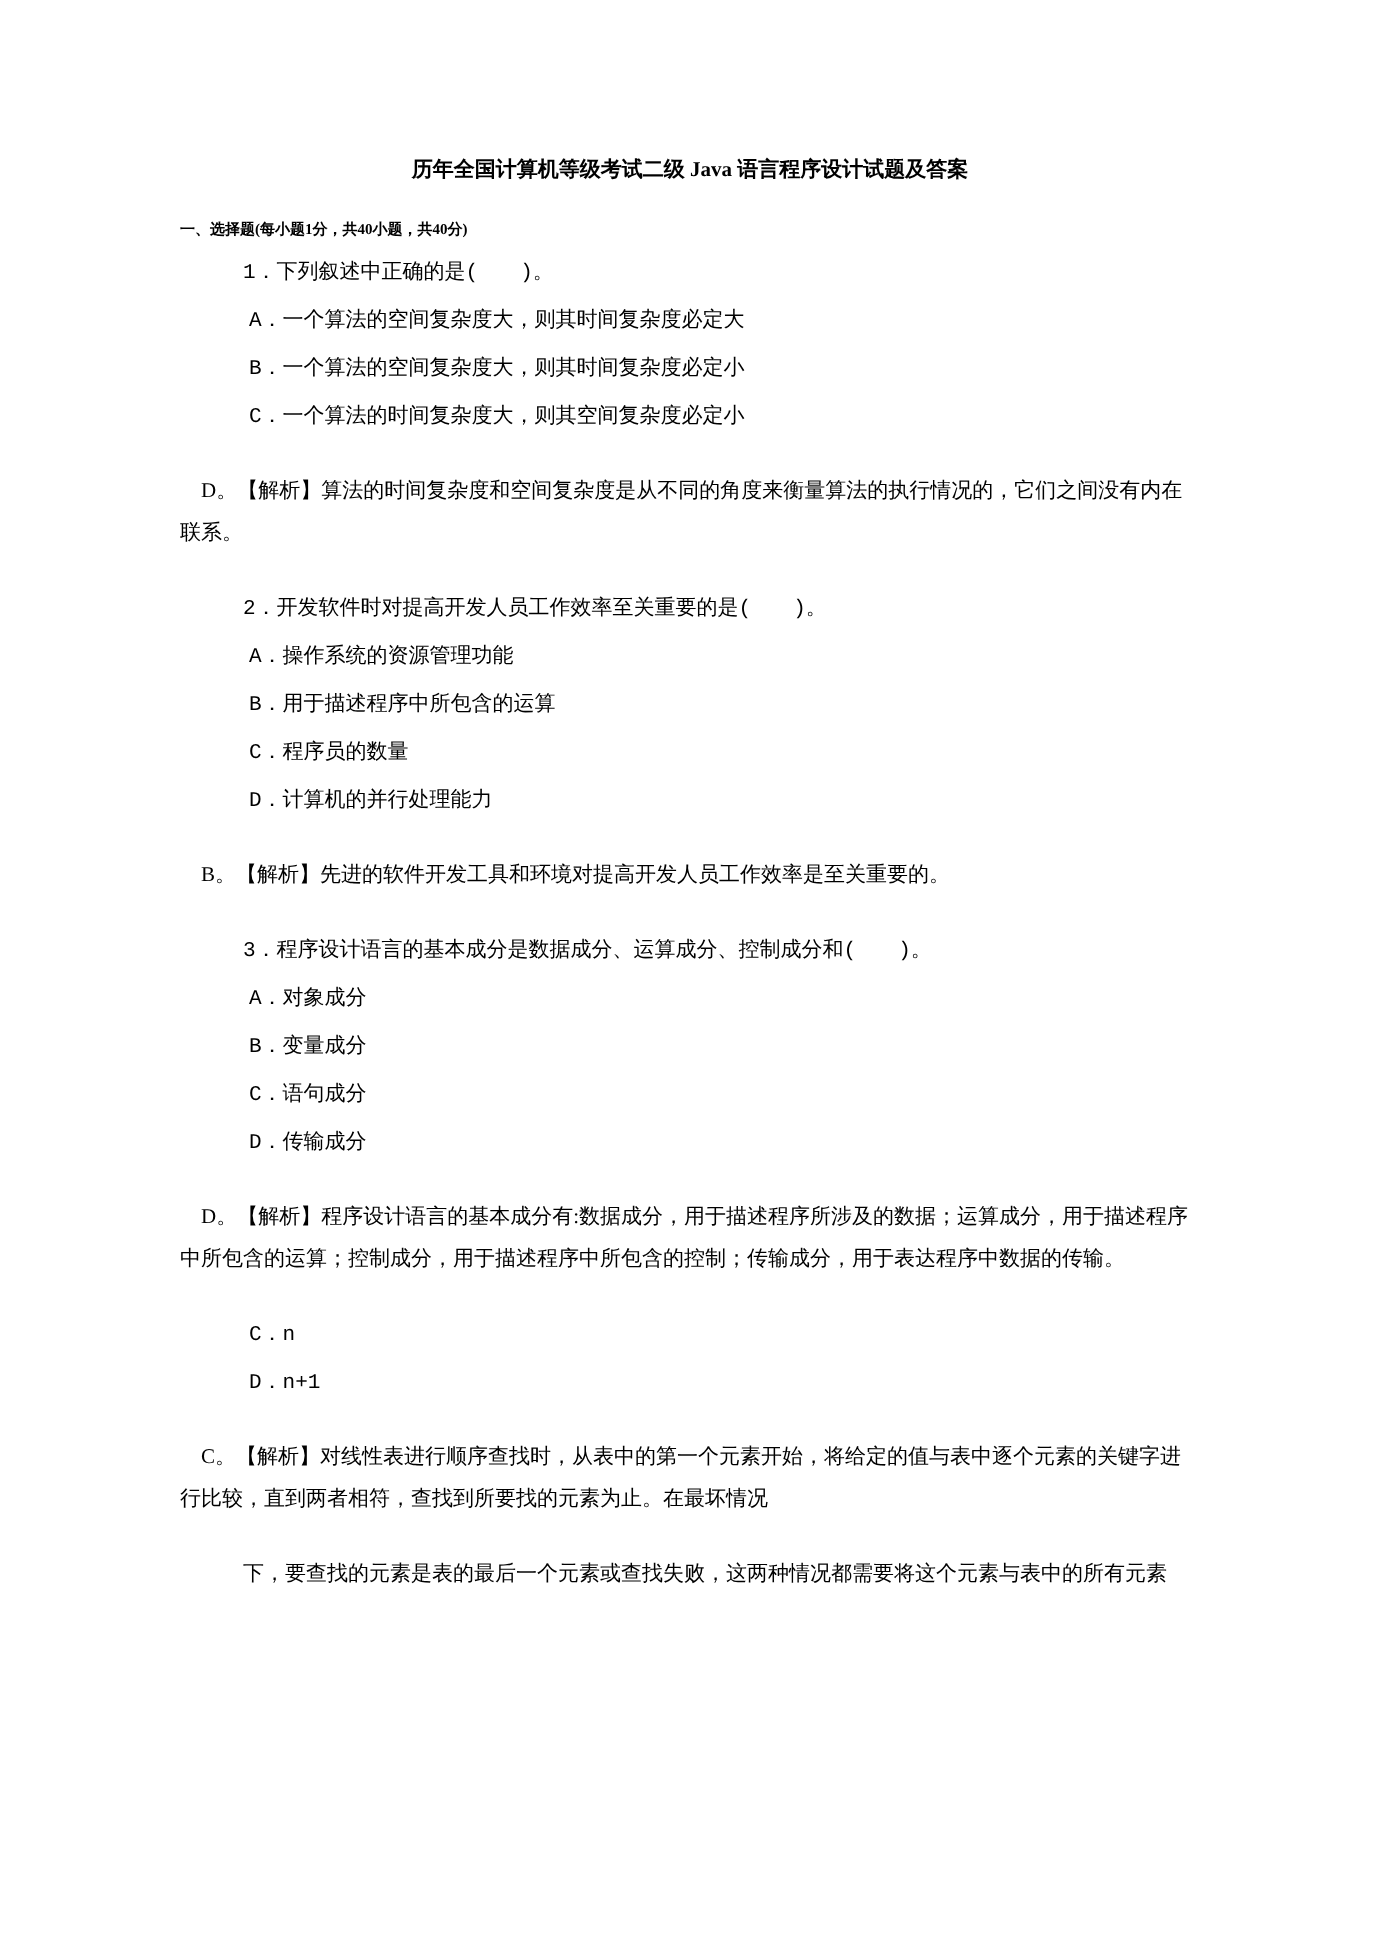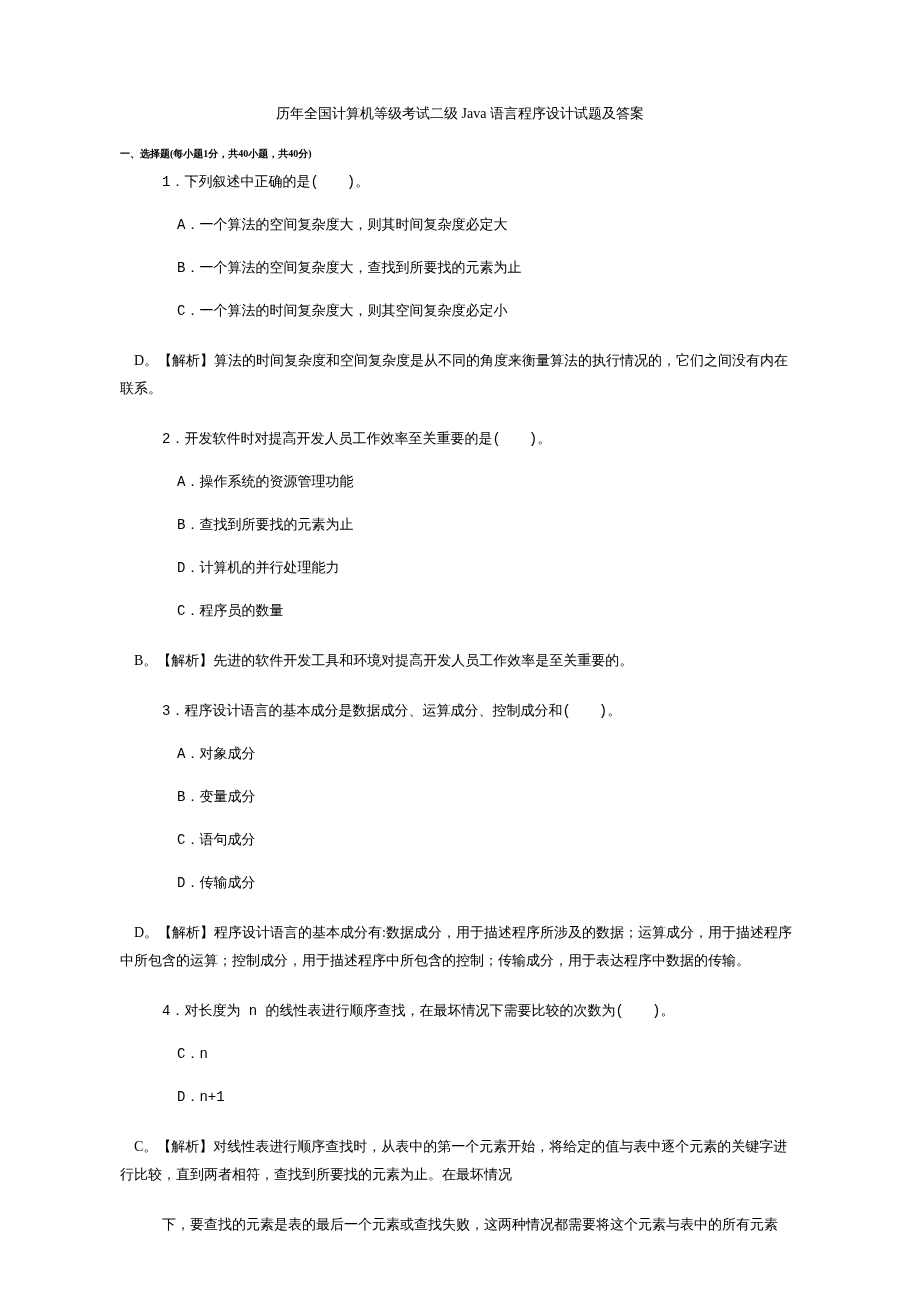--- a/index.html
+++ b/index.html
@@ -8,40 +8,40 @@
       padding: 100px 120px 60px 120px;
       box-sizing: border-box;
       font-family: "SimSun", "宋体", serif;
       font-size: 14px;
       line-height: 2;
       color: #000;
       background: #fff;
     }
     .title {
       text-align: center;
-      font-weight: normal;
+      font-weight: bold;
       font-size: 14px;
       margin-bottom: 16px;
     }
     .section-header {
       font-weight: bold;
       font-size: 10px;
       margin-bottom: 4px;
     }
     .question-block {
       margin-bottom: 8px;
       font-family: Liberation Mono, monospace;
     }
     .question-stem {
       padding-left: 42px;
       margin: 0;
     }
     .option {
       padding-left: 42px;
-      margin: 15px;
+      margin: 4px;
     }
     .explain {
       text-indent: 1em;
       margin-top: 22px;
       margin-bottom: 22px;
     }
     .explain-cont {
       padding-left: 42px;
       margin: 0;
     }
@@ -49,42 +49,41 @@
 </head>
 <body>
 
 <div class="title">历年全国计算机等级考试二级 Java 语言程序设计试题及答案</div>
 
 <div class="section-header">一、选择题(每小题1分，共40小题，共40分)</div>
 
 <div class="question-block">
   <p class="question-stem">1．下列叙述中正确的是(　　)。</p>
   <p class="option">A．一个算法的空间复杂度大，则其时间复杂度必定大</p>
-  <p class="option">B．一个算法的空间复杂度大，查找到所要找的元素为止</p>
+  <p class="option">B．一个算法的空间复杂度大，则其时间复杂度必定小</p>
   <p class="option">C．一个算法的时间复杂度大，则其空间复杂度必定小</p>
 </div>
 <p class="explain"> D。【解析】算法的时间复杂度和空间复杂度是从不同的角度来衡量算法的执行情况的，它们之间没有内在联系。</p>
 
 <div class="question-block">
   <p class="question-stem">2．开发软件时对提高开发人员工作效率至关重要的是(　　)。</p>
   <p class="option">A．操作系统的资源管理功能</p>
-  <p class="option">B．查找到所要找的元素为止</p>
+  <p class="option">B．用于描述程序中所包含的运算</p>
+  <p class="option">C．程序员的数量</p>
   <p class="option">D．计算机的并行处理能力</p>
-  <p class="option">C．程序员的数量</p>
 </div>
 <p class="explain"> B。【解析】先进的软件开发工具和环境对提高开发人员工作效率是至关重要的。</p>
 
 <div class="question-block">
   <p class="question-stem">3．程序设计语言的基本成分是数据成分、运算成分、控制成分和(　　)。</p>
   <p class="option">A．对象成分</p>
   <p class="option">B．变量成分</p>
   <p class="option">C．语句成分</p>
   <p class="option">D．传输成分</p>
 </div>
 <p class="explain"> D。【解析】程序设计语言的基本成分有:数据成分，用于描述程序所涉及的数据；运算成分，用于描述程序中所包含的运算；控制成分，用于描述程序中所包含的控制；传输成分，用于表达程序中数据的传输。</p>
 
 <div class="question-block">
-  <p class="question-stem">4．对长度为 n 的线性表进行顺序查找，在最坏情况下需要比较的次数为(　　)。</p>
   <p class="option">C．n</p>
   <p class="option">D．n+1</p>
 </div>
 <p class="explain"> C。【解析】对线性表进行顺序查找时，从表中的第一个元素开始，将给定的值与表中逐个元素的关键字进行比较，直到两者相符，查找到所要找的元素为止。在最坏情况</p>
 <p class="explain-cont">下，要查找的元素是表的最后一个元素或查找失败，这两种情况都需要将这个元素与表中的所有元素</p>
 
 </body></html>

